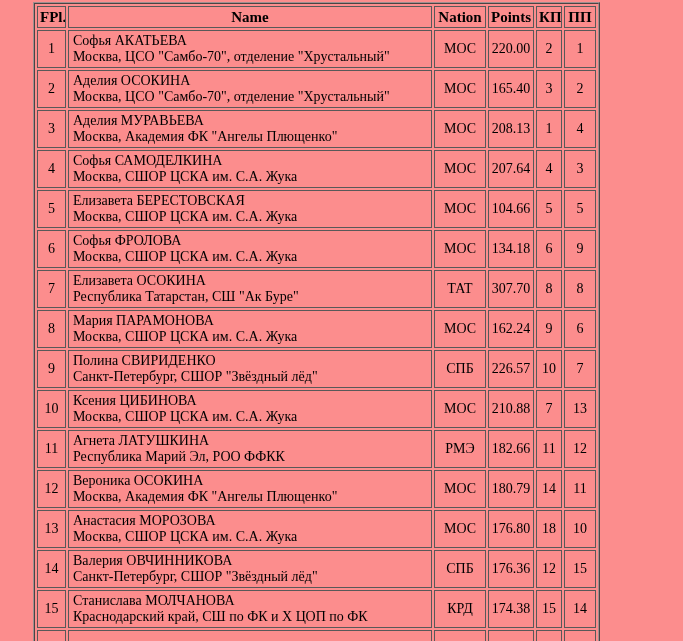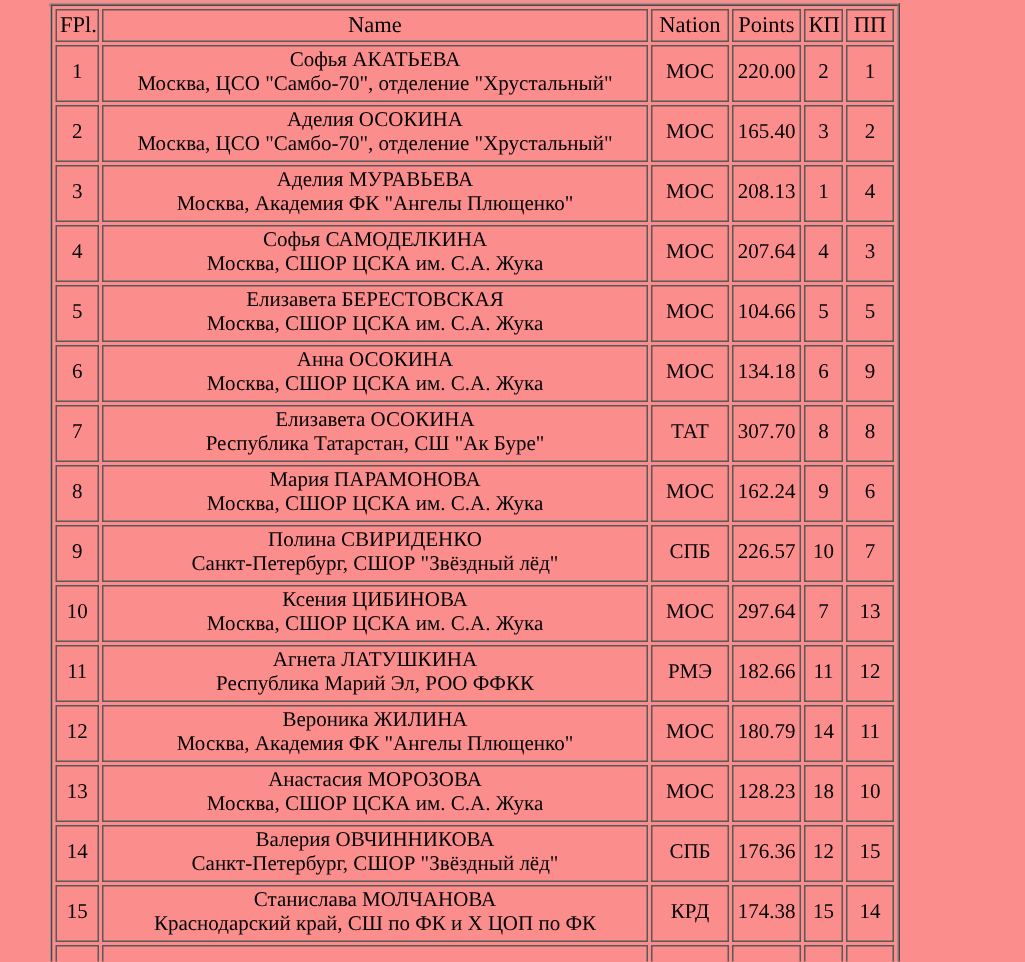--- a/index.html
+++ b/index.html
@@ -23,33 +23,33 @@
     border: 2px ridge #a08f8f;
   }
   th, td {
     border: 1px solid #595959;
     box-sizing: border-box;
     overflow: hidden;
     background: transparent;
   }
   th {
     font-size: 15px;
-    font-weight: normal;
+    font-weight: bold;
     text-align: center;
     line-height: 17px;
     padding: 1px 2px;
     height: 22px;
   }
   td {
     font-size: 14px;
     vertical-align: middle;
   }
   tr.data-row td { height: 38px; }
   td.center { text-align: center; }
-  td.name-cell { padding: 2px 4px; text-align: center; }
+  td.name-cell { padding: 2px 4px; text-align: left; }
   .name-line, .club-line {
     line-height: 16px;
     white-space: nowrap;
   }
   tr.partial-row td { height: 34px; }
 </style>
 </head>
 <body style="background: rgb(252, 141, 141); color: rgb(0, 0, 0);">
 
 <table class="results">
@@ -128,21 +128,21 @@
     </td>
     <td class="center">МОС</td>
     <td class="center">104.66</td>
     <td class="center">5</td>
     <td class="center">5</td>
   </tr>
 
   <tr class="data-row">
     <td class="center">6</td>
     <td class="name-cell">
-      <div class="name-line">Анна ОСОКИНА</div>
+      <div class="name-line">Софья ФРОЛОВА</div>
       <div class="club-line">Москва, СШОР ЦСКА им. С.А. Жука</div>
     </td>
     <td class="center">МОС</td>
     <td class="center">134.18</td>
     <td class="center">6</td>
     <td class="center">9</td>
   </tr>
 
   <tr class="data-row">
     <td class="center">7</td>
@@ -180,57 +180,57 @@
     <td class="center">7</td>
   </tr>
 
   <tr class="data-row">
     <td class="center">10</td>
     <td class="name-cell">
       <div class="name-line">Ксения ЦИБИНОВА</div>
       <div class="club-line">Москва, СШОР ЦСКА им. С.А. Жука</div>
     </td>
     <td class="center">МОС</td>
-    <td class="center">297.64</td>
+    <td class="center">210.88</td>
     <td class="center">7</td>
     <td class="center">13</td>
   </tr>
 
   <tr class="data-row">
     <td class="center">11</td>
     <td class="name-cell">
       <div class="name-line">Агнета ЛАТУШКИНА</div>
       <div class="club-line">Республика Марий Эл, РОО ФФКК</div>
     </td>
     <td class="center">РМЭ</td>
     <td class="center">182.66</td>
     <td class="center">11</td>
     <td class="center">12</td>
   </tr>
 
   <tr class="data-row">
     <td class="center">12</td>
     <td class="name-cell">
-      <div class="name-line">Вероника ЖИЛИНА</div>
+      <div class="name-line">Вероника ОСОКИНА</div>
       <div class="club-line">Москва, Академия ФК "Ангелы Плющенко"</div>
     </td>
     <td class="center">МОС</td>
     <td class="center">180.79</td>
     <td class="center">14</td>
     <td class="center">11</td>
   </tr>
 
   <tr class="data-row">
     <td class="center">13</td>
     <td class="name-cell">
       <div class="name-line">Анастасия МОРОЗОВА</div>
       <div class="club-line">Москва, СШОР ЦСКА им. С.А. Жука</div>
     </td>
     <td class="center">МОС</td>
-    <td class="center">128.23</td>
+    <td class="center">176.80</td>
     <td class="center">18</td>
     <td class="center">10</td>
   </tr>
 
   <tr class="data-row">
     <td class="center">14</td>
     <td class="name-cell">
       <div class="name-line">Валерия ОВЧИННИКОВА</div>
       <div class="club-line">Санкт-Петербург, СШОР "Звёздный лёд"</div>
     </td>

